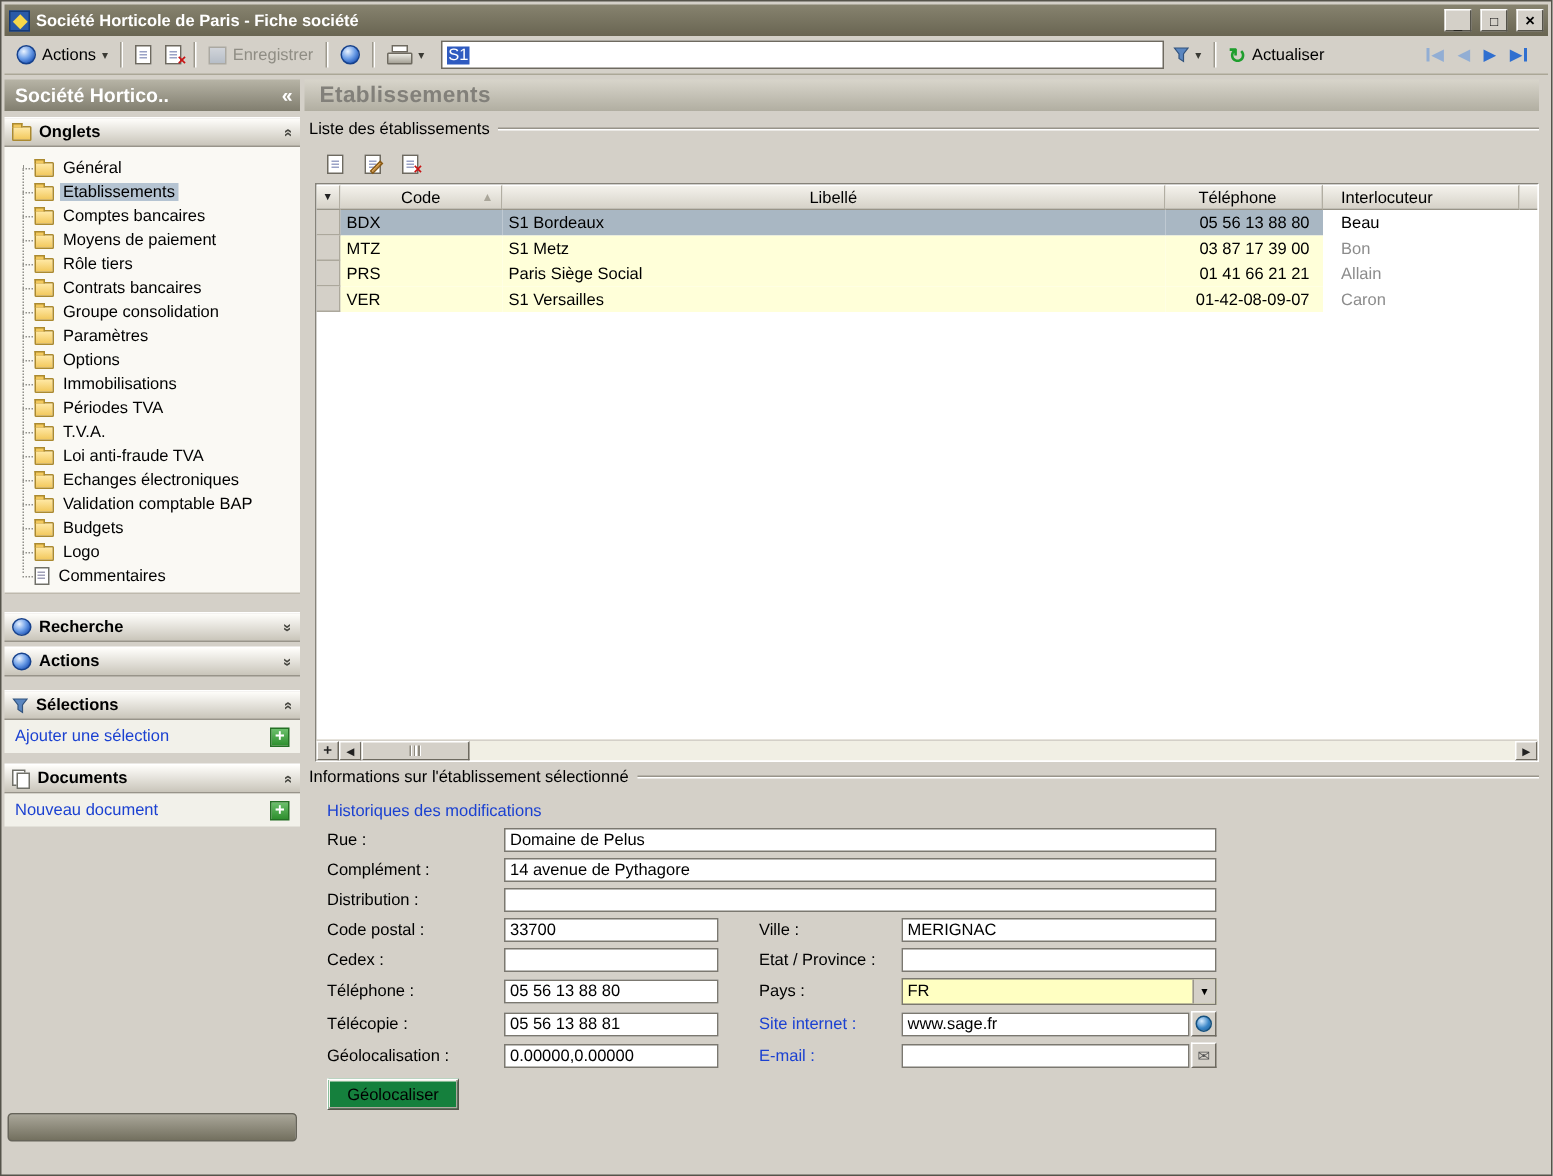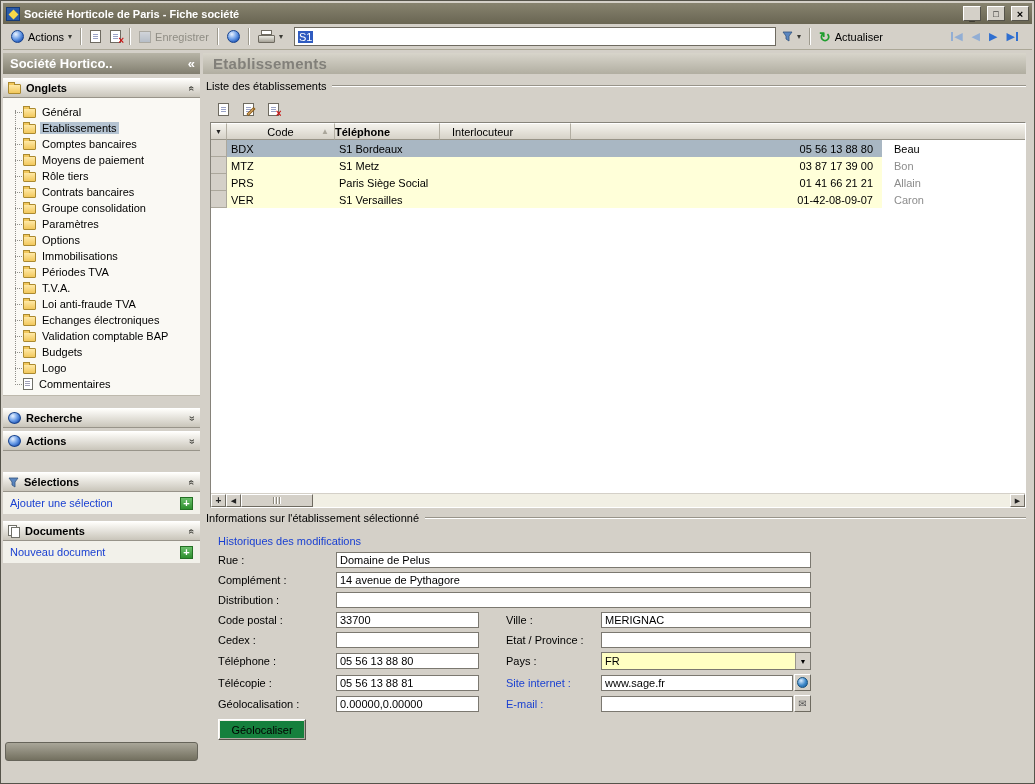--- a/index.html
+++ b/index.html
@@ -52,21 +52,21 @@
   
   .sidebar{flex:0 0 197px;width:197px;display:flex;flex-direction:column;background:#d4d0c8;min-height:0;}
   .side-hd{flex:0 0 21px;background:linear-gradient(#b7b4a6,#817e6f);color:#fff;font-weight:bold;font-size:13px;
            display:flex;align-items:center;padding:0 5px 0 7px;}
   .side-hd .collapse{margin-left:auto;font-size:13px;}
   .panel-hd{flex:0 0 20px;background:linear-gradient(#fffefb,#c9c5ba);border-top:1px solid #fff;border-bottom:1px solid #98948a;
             display:flex;align-items:center;gap:5px;padding:0 5px;font-weight:bold;}
   .chev{margin-left:auto;display:inline-block;font-weight:bold;color:#45453f;font-size:10px;}
   .chev.up{transform:rotate(90deg);}
   .chev.down{transform:rotate(-90deg);}
-  .mt4{margin-top:4px;} .mt12{margin-top:12px;} .mt3{margin-top:3px;} .mt9{margin-top:21px;} .mt7{margin-top:7px;}
+  .mt4{margin-top:4px;} .mt12{margin-top:12px;} .mt3{margin-top:3px;} .mt9{margin-top:9px;} .mt7{margin-top:7px;}
   .tree{flex:0 0 298px;background:#faf9f4;border-bottom:1px solid #beb9ad;position:relative;padding-top:6px;}
   .tree-rail{position:absolute;left:12px;top:12px;height:272px;border-left:1px dotted #90908a;}
   .tree-item{height:16px;display:flex;align-items:center;gap:4px;padding-left:20px;position:relative;}
   .tree-item::before{content:"";position:absolute;left:12px;top:8px;width:7px;border-top:1px dotted #90908a;}
   .folder{flex:0 0 13px;width:13px;height:10px;background:linear-gradient(#ffe9a6,#f2c85c);border:1px solid #ab8a30;
           border-radius:1px;position:relative;margin-top:1px;}
   .folder::before{content:"";position:absolute;left:-1px;top:-3px;width:5px;height:2px;background:#f2c85c;
                   border:1px solid #ab8a30;border-bottom:none;}
   .doc-ic{flex:0 0 10px;width:10px;height:12px;background:#fff;border:1px solid #707068;position:relative;}
   .doc-ic i{position:absolute;left:1px;top:2px;width:5px;height:1px;background:#a0a0b8;box-shadow:0 2px 0 #a0a0b8,0 4px 0 #a0a0b8;}
@@ -99,21 +99,21 @@
         background:#fff;display:flex;flex-direction:column;overflow:hidden;}
   .ghead{display:flex;flex:0 0 17px;height:17px;}
   .th{background:linear-gradient(#f4f2ec,#d6d2c8);border-right:1px solid #b2aea2;border-bottom:1px solid #989488;
       border-top:1px solid #fff;display:flex;align-items:center;justify-content:center;position:relative;}
   .th-fill{flex:1;background:linear-gradient(#f4f2ec,#d6d2c8);border-bottom:1px solid #989488;border-top:1px solid #fff;}
   .wsel{width:16px;flex:0 0 16px;}
   .wcode{width:108px;flex:0 0 108px;}
   .wlib{width:442px;flex:0 0 442px;}
   .wtel{width:105px;flex:0 0 105px;}
   .wint{width:131px;flex:0 0 131px;}
-  .th.wtel{justify-content:flex-start;padding-right:8px;font-weight:bold;}
+  .th.wtel{justify-content:center;padding-right:8px;}
   .th.wint{justify-content:flex-start;padding-left:12px;}
   .menu-arrow{font-size:7px;color:#222;}
   .sort-ic{position:absolute;right:5px;font-size:8px;color:#aaa69a;}
   .grow{display:flex;flex:0 0 17px;height:17px;}
   .cell{display:flex;align-items:center;padding:0 4px;white-space:nowrap;overflow:hidden;}
   .cell.wsel{background:#d4d0c8;border-right:1px solid #aca89c;border-bottom:1px solid #aca89c;padding:0;}
   .cell.cream{background:#ffffd9;}
   .cell.wtel{justify-content:flex-end;padding-right:9px;}
   .cell.wint{color:#8c8c8c;padding-left:12px;}
   .grow.selected .cream{background:#a9b7c3;}
@@ -401,20 +401,23 @@
 
       <div class="grid">
         <div class="ghead">
           <div class="th wsel">
               <span class="menu-arrow">▼</span>
             </div>
           <div class="th wcode">
               <span>Code</span>
               <span class="sort-ic">▲</span>
             </div>
+          <div class="th wlib">
+              <span>Libellé</span>
+            </div>
           <div class="th wtel">
               <span>Téléphone</span>
             </div>
           <div class="th wint">
               <span>Interlocuteur</span>
             </div>
           <div class="th-fill"></div>
         </div>
         <div class="grow selected">
           <div class="cell wsel"></div>

